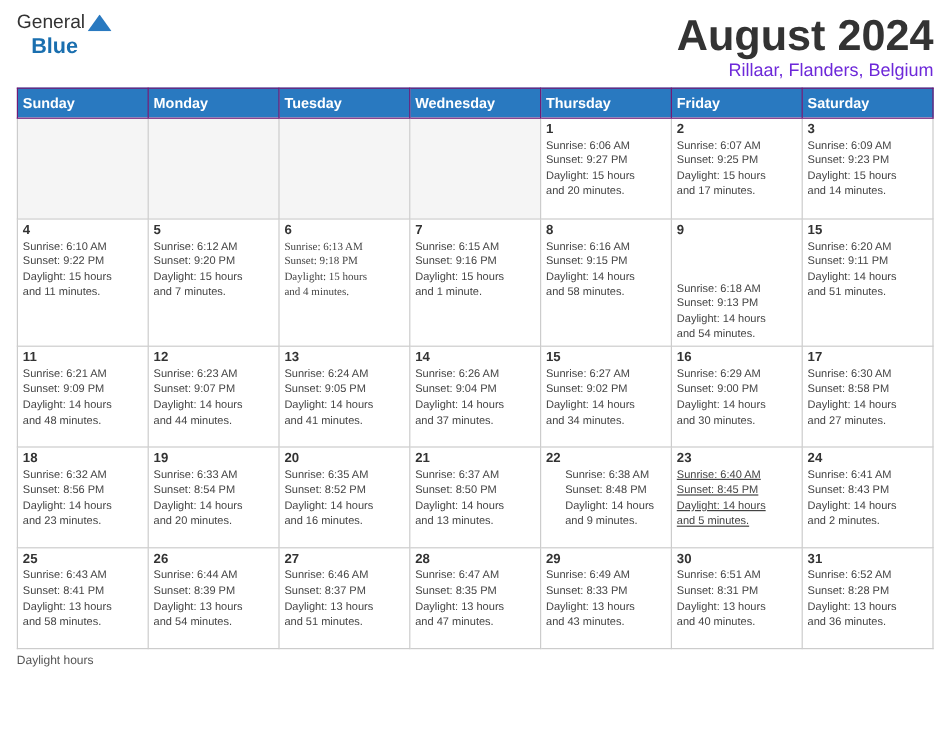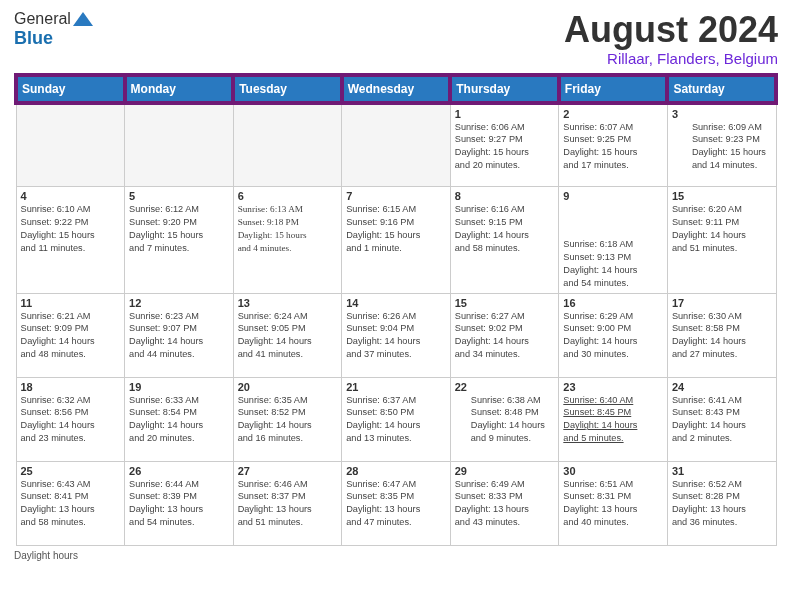--- a/index.html
+++ b/index.html
@@ -22,21 +22,21 @@
       justify-content: space-between;
       align-items: flex-start;
       margin-bottom: 6px;
     }
     .logo {
       display: flex;
       flex-direction: column;
       align-items: flex-start;
     }
     .logo-general { color: #333; }
-    .logo-blue { color: #1a6faf; }
+    .logo-blue { color: #1a6faf; margin-left: 12px; }
     .logo-icon {
       width: 20px;
       height: 14px;
       margin-left: 2px;
     }
     .logo-row {
       display: flex;
       align-items: center;
     }
     .title-area {
@@ -59,21 +59,21 @@
       width: 100%;
       table-layout: fixed;
     }
     .calendar th {
       background: #2979c0;
       color: #fff;
       font-size: 12px;
       font-weight: bold;
       padding: 5px 4px;
       text-align: left;
-      border: 4px solid #701a75;
+      border: 1px solid #701a75;
     }
     .calendar td {
       border: 1px solid #ccc;
       vertical-align: top;
       padding: 3px 4px;
       font-size: 9.5px;
       color: #333;
       background: #fff;
       height: 84px;
     }
@@ -150,21 +150,21 @@
           </td>
           <td>
             <span class="day-num">2</span>
             <div class="day-info" style="white-space: pre-line;">Sunrise: 6:07 AM
 Sunset: 9:25 PM
 Daylight: 15 hours
 and 17 minutes.</div>
           </td>
           <td>
             <span class="day-num">3</span>
-            <div class="day-info" style="white-space: pre-line; margin-left: 20px;">Sunrise: 6:09 AM
+            <div class="day-info" style="white-space: pre-line;">Sunrise: 6:09 AM
 Sunset: 9:23 PM
 Daylight: 15 hours
 and 14 minutes.</div>
           </td>
         </tr>
         <tr>
           <td>
             <span class="day-num">4</span>
             <div class="day-info" style="white-space: pre-line;">Sunrise: 6:10 AM
 Sunset: 9:22 PM

